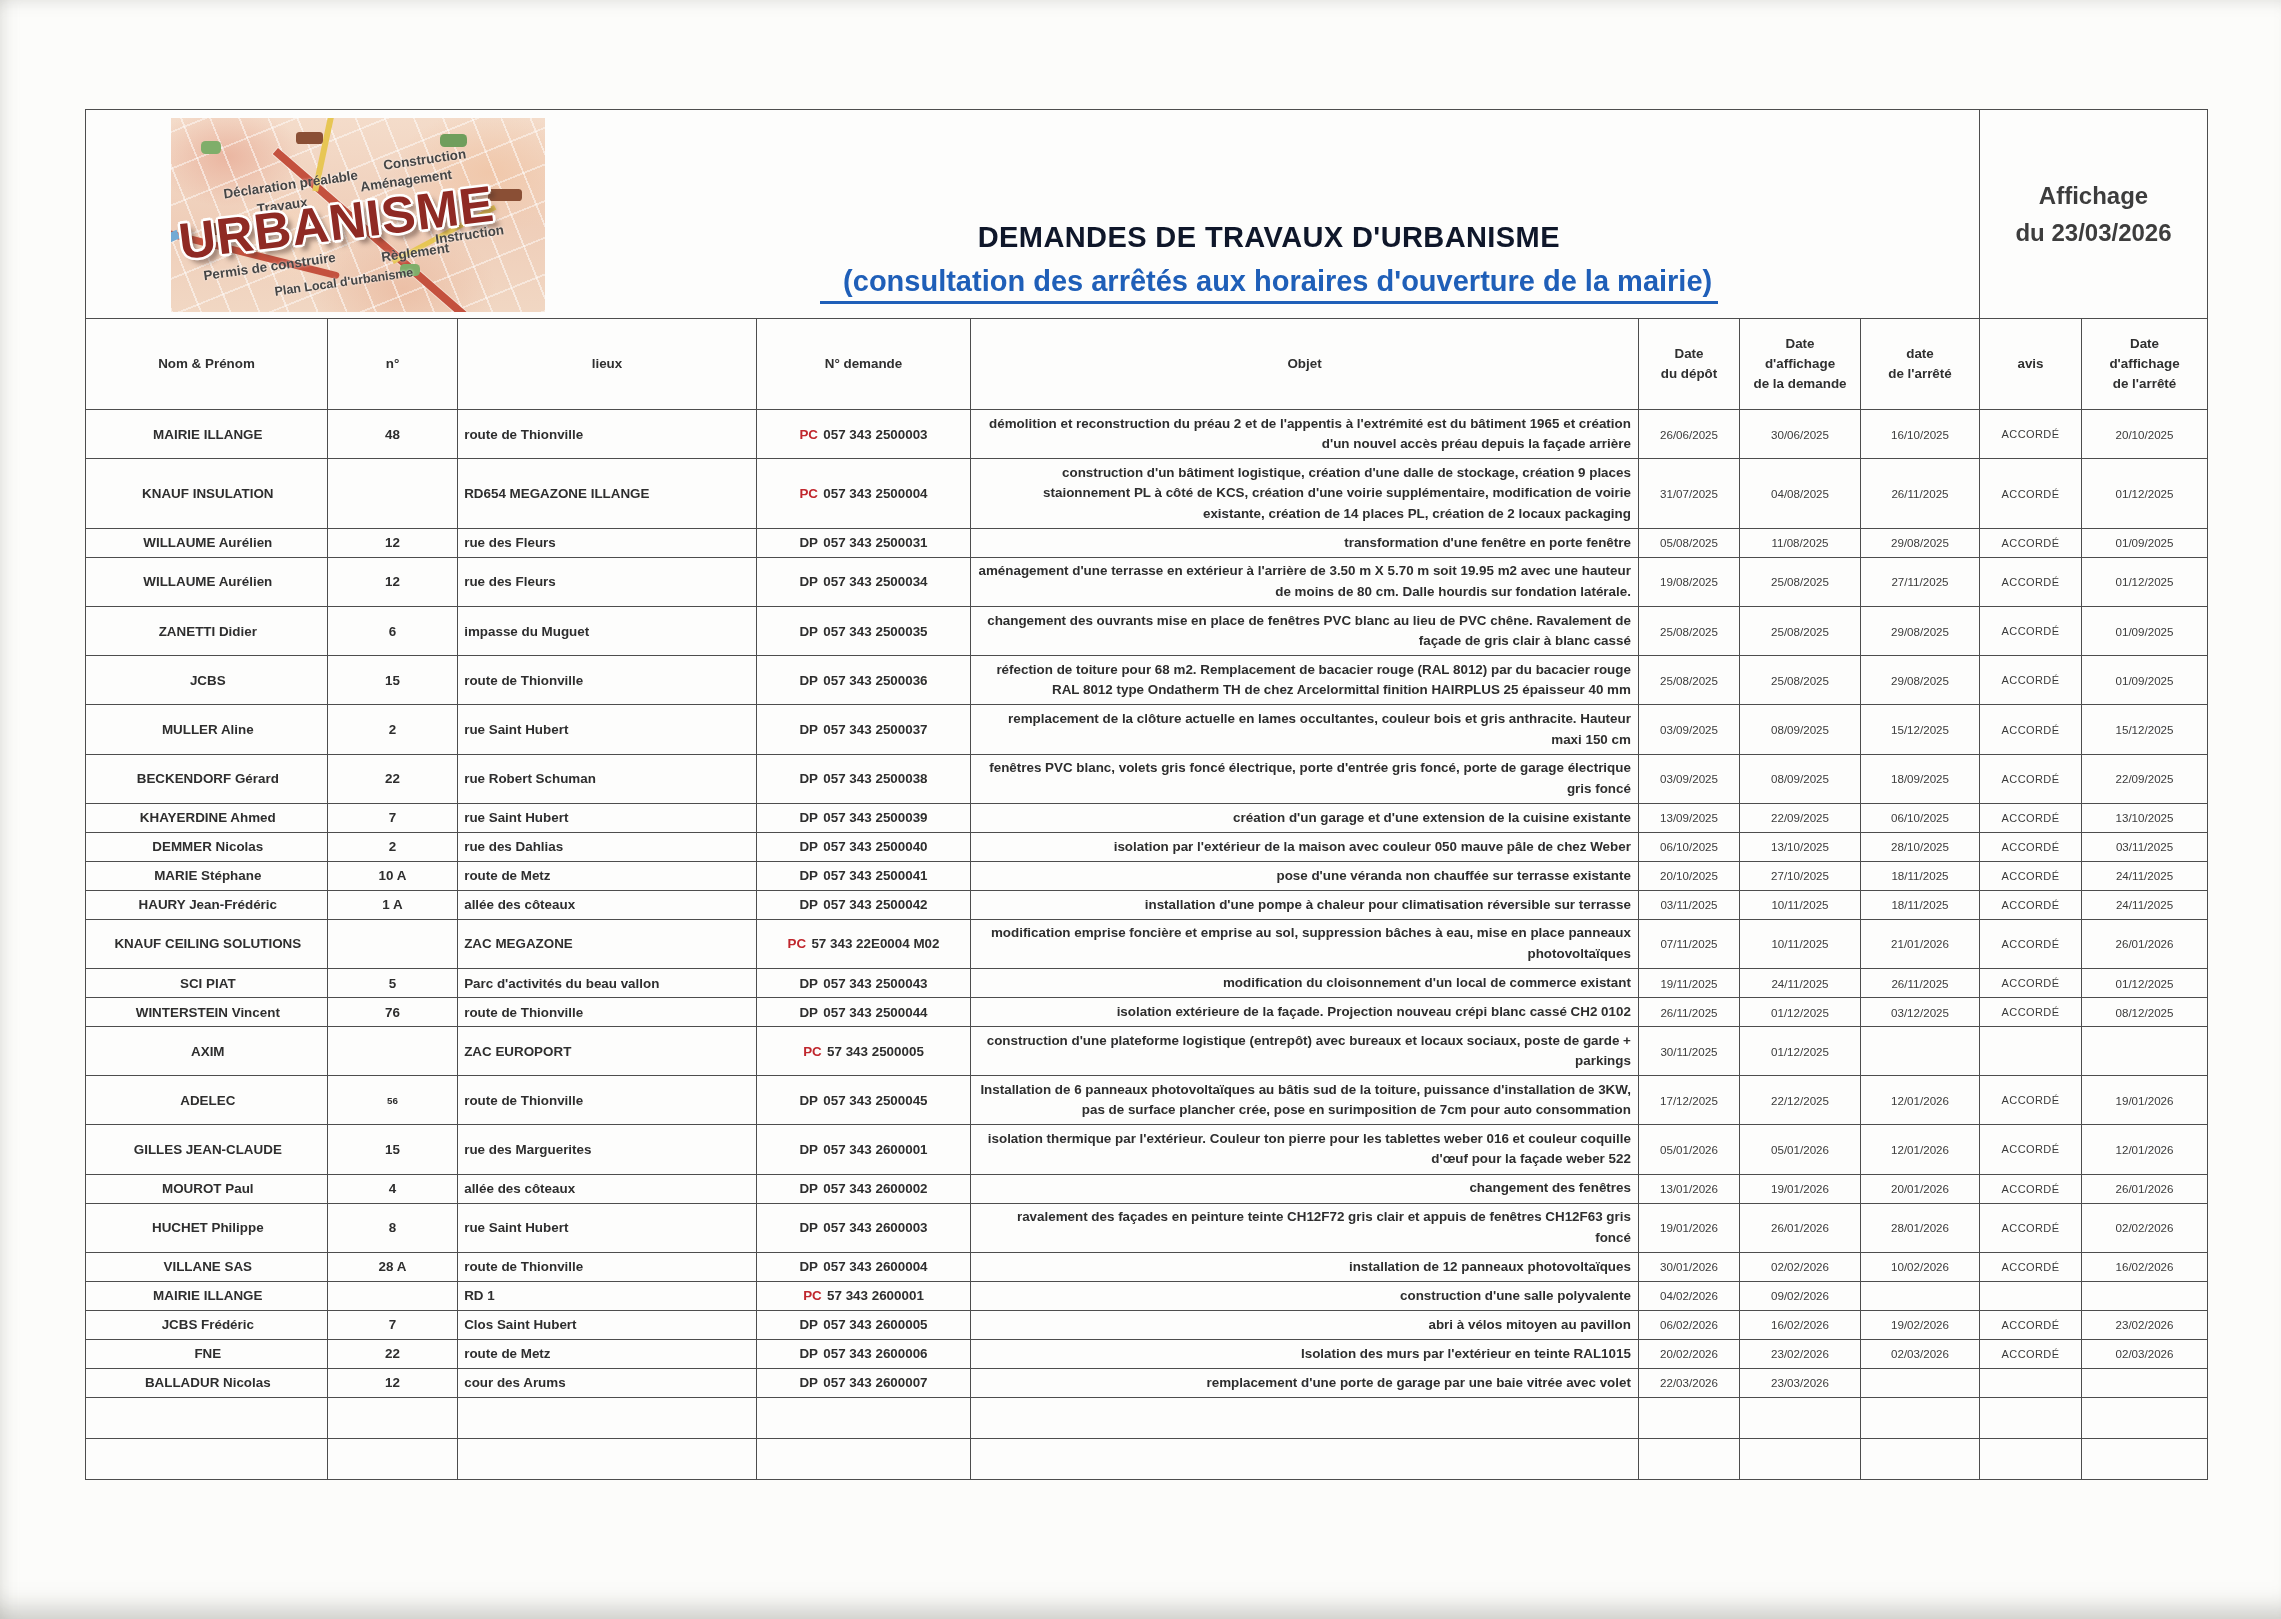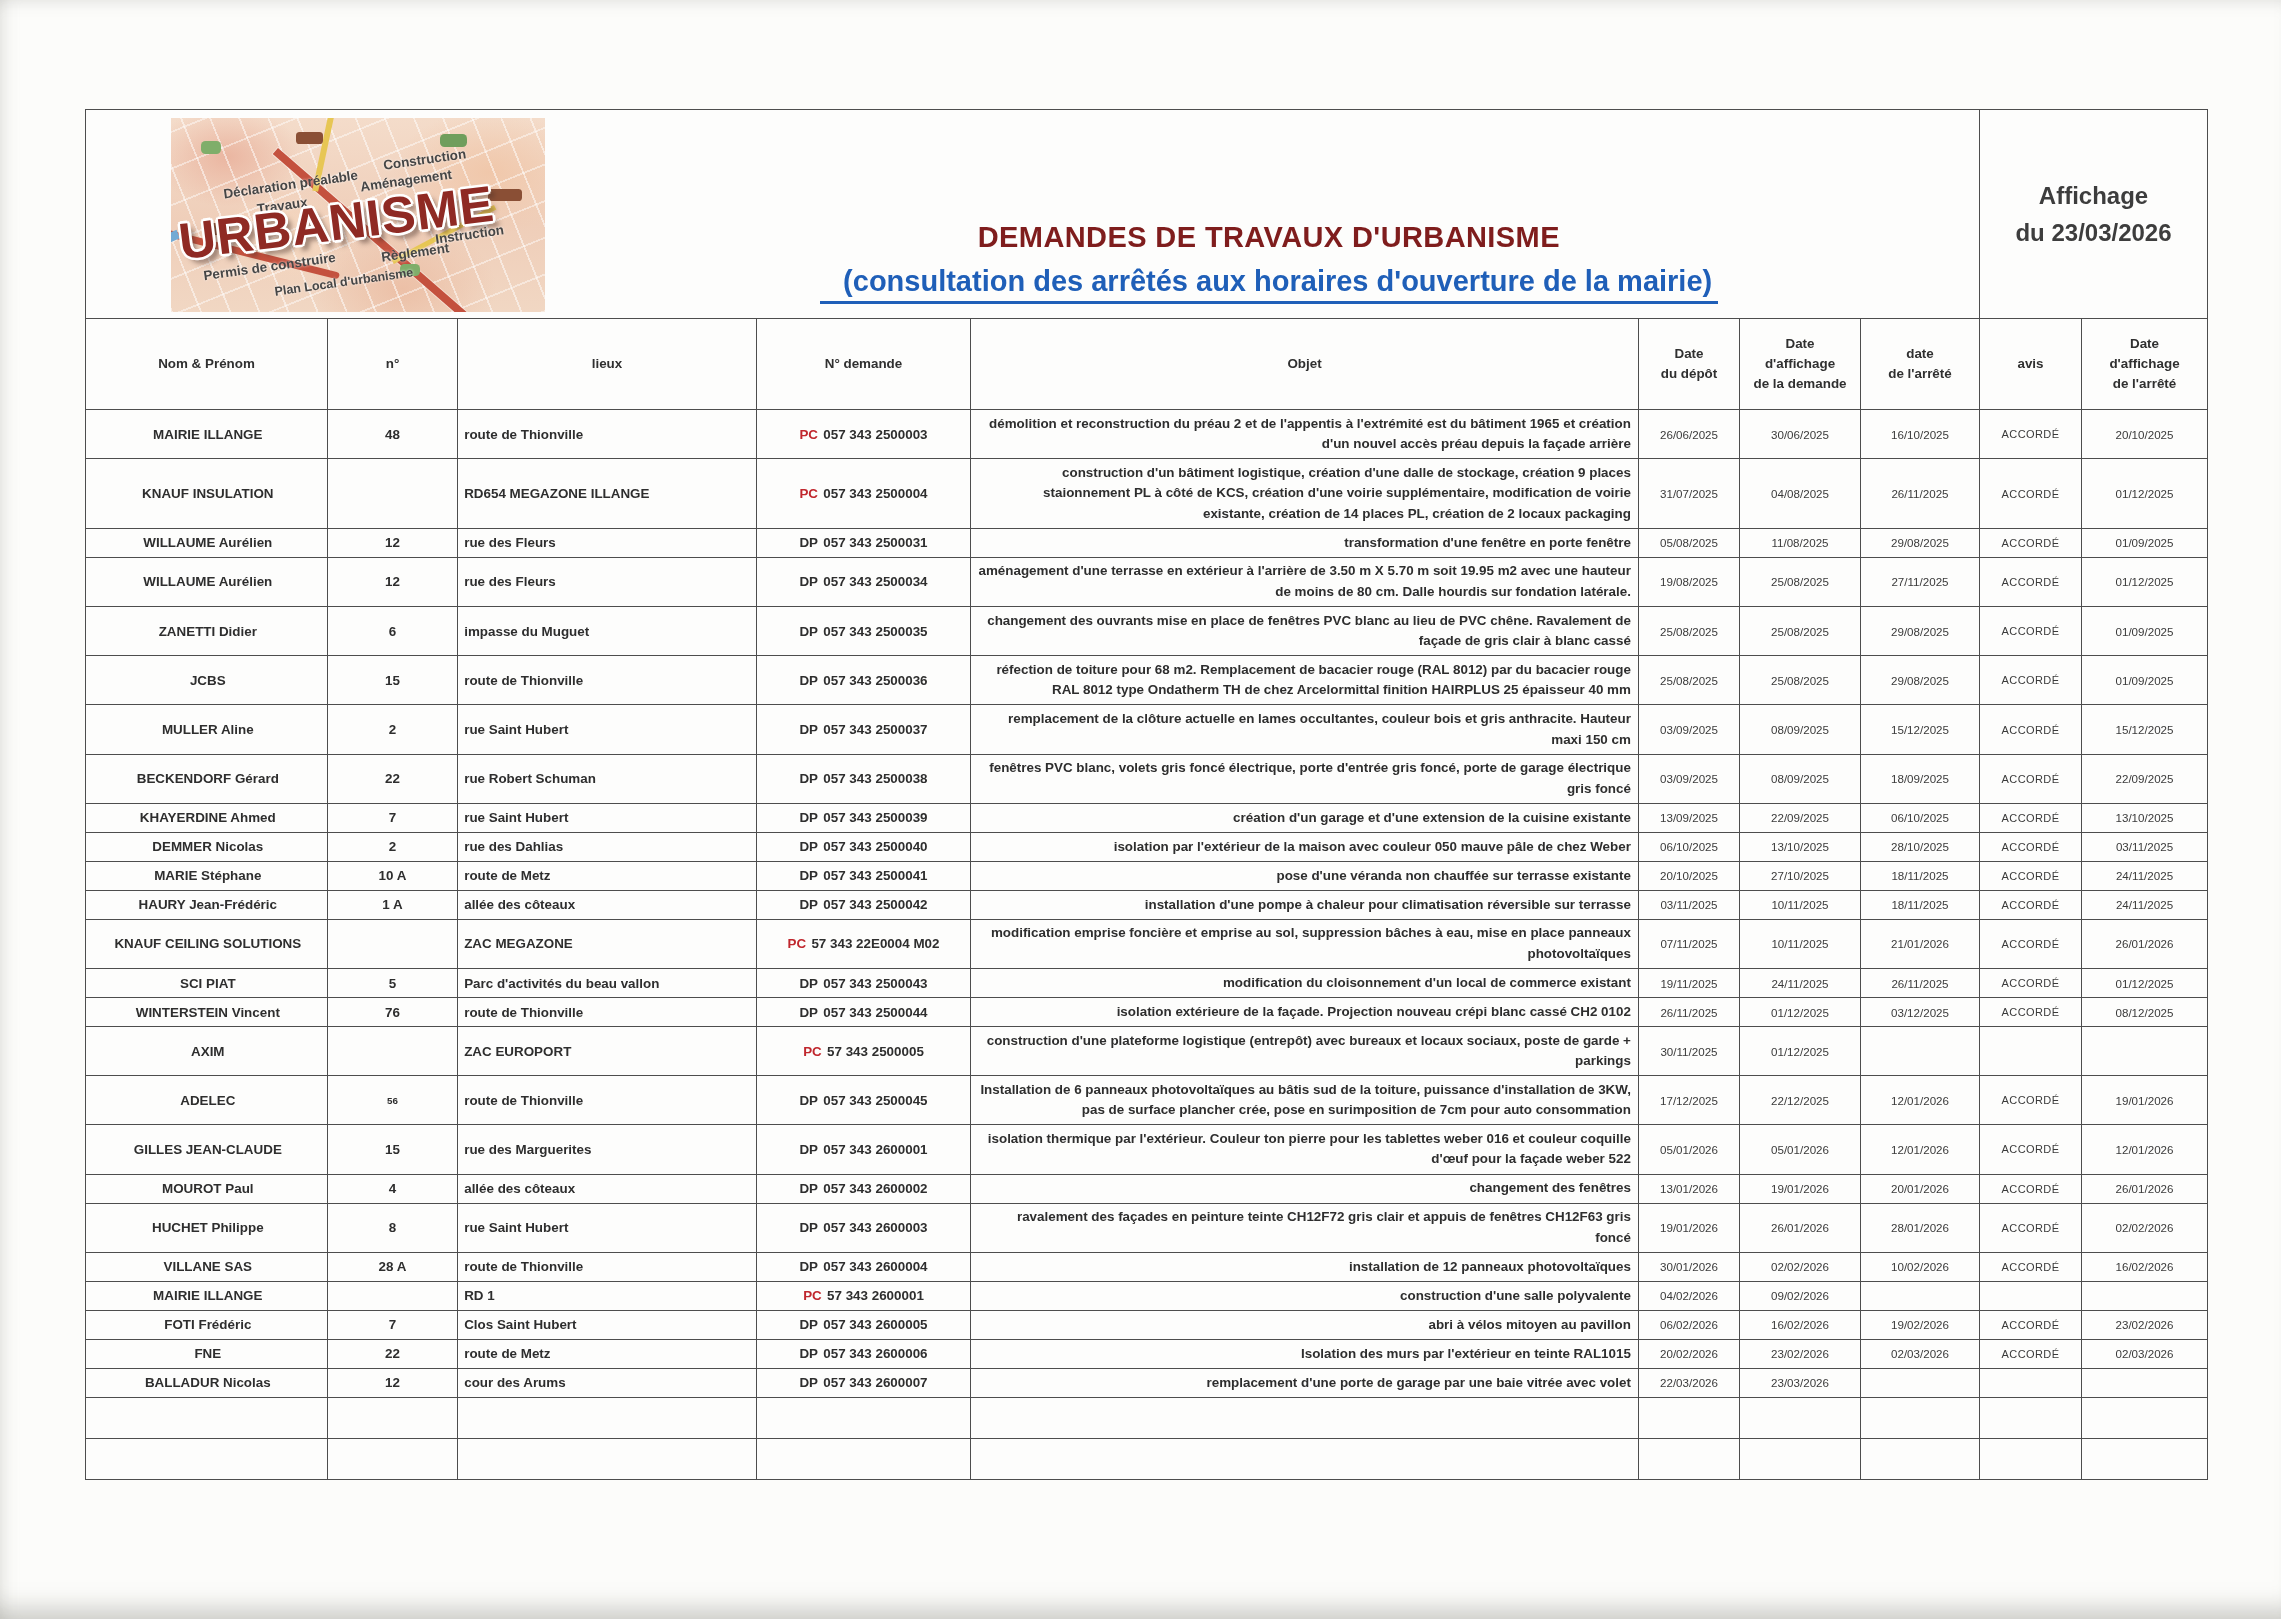--- a/index.html
+++ b/index.html
@@ -19,21 +19,21 @@
   .table-wrap { position:absolute; left:85px; top:109px; width:2123px; }
   table { width:100%; border-collapse:collapse; table-layout:fixed; }
   th, td { border:1.8px solid #4d4d4d; }
 
   
   .head-main { position:relative; height:209px; background:#fdfdfc; }
   .head-right { text-align:center; vertical-align:middle; font-weight:bold;
                 font-size:24px; color:#3d3d3d; line-height:1.55; }
 
   .titles { position:absolute; left:486px; right:13.4px; bottom:14.3px; text-align:center; }
-  .doc-title { font-size:29px; font-weight:bold; color:#7f1d1d; letter-spacing:0.4px; margin-bottom:10.7px; }
+  .doc-title { font-size:29px; font-weight:bold; color:#0f172a; letter-spacing:0.4px; margin-bottom:10.7px; }
   .doc-subtitle { display:inline-block; font-size:29px; font-weight:bold;
                   color:var(--subtitle-blue,#1f5fb8);
                   border-bottom:3.6px solid var(--subtitle-blue,#1f5fb8);
                   padding:0 5.3px 2.7px 23px; }
 
   
   .logo { position:absolute; left:85px; top:8px; width:374px; height:194px; overflow:hidden;
     background:
       repeating-linear-gradient(68deg, rgba(255,255,255,.5) 0 1.8px, transparent 1.8px 27px),
       repeating-linear-gradient(-22deg, rgba(255,255,255,.45) 0 1.8px, transparent 1.8px 34px),
@@ -425,21 +425,21 @@
     <td class="c-lieu">RD 1</td>
     <td class="c-dem"><span class="dpre pc">PC</span><span>57 343 2600001</span></td>
     <td class="c-objet">construction d'une salle polyvalente</td>
     <td class="c-date">04/02/2026</td>
     <td class="c-date">09/02/2026</td>
     <td class="c-date"></td>
     <td class="c-avis"></td>
     <td class="c-date"></td>
   </tr>
           <tr>
-    <td class="c-name">FOTI Frédéric</td>
+    <td class="c-name">JCBS Frédéric</td>
     <td class="c-num">7</td>
     <td class="c-lieu">Clos Saint Hubert</td>
     <td class="c-dem"><span class="dpre">DP</span><span>057 343 2600005</span></td>
     <td class="c-objet">abri à vélos mitoyen au pavillon</td>
     <td class="c-date">06/02/2026</td>
     <td class="c-date">16/02/2026</td>
     <td class="c-date">19/02/2026</td>
     <td class="c-avis">ACCORDÉ</td>
     <td class="c-date">23/02/2026</td>
   </tr>

